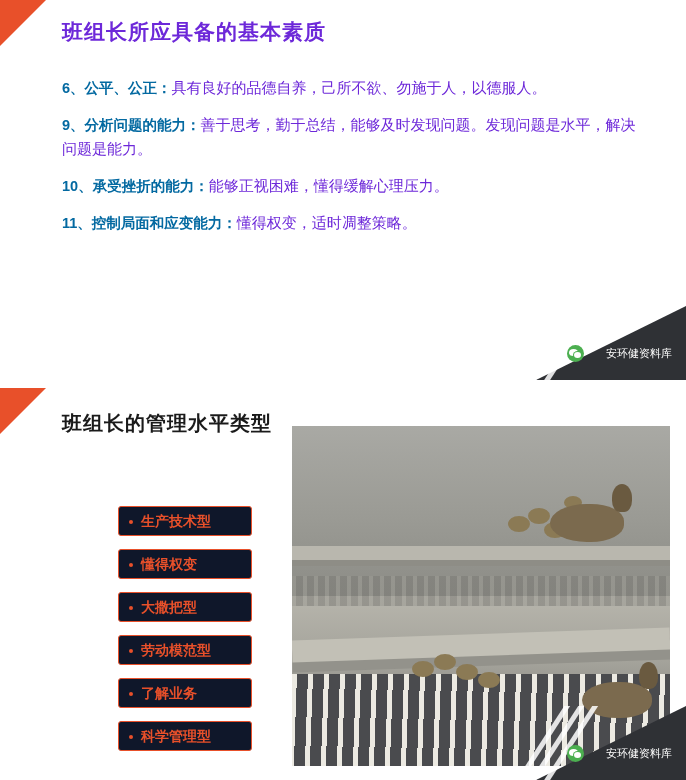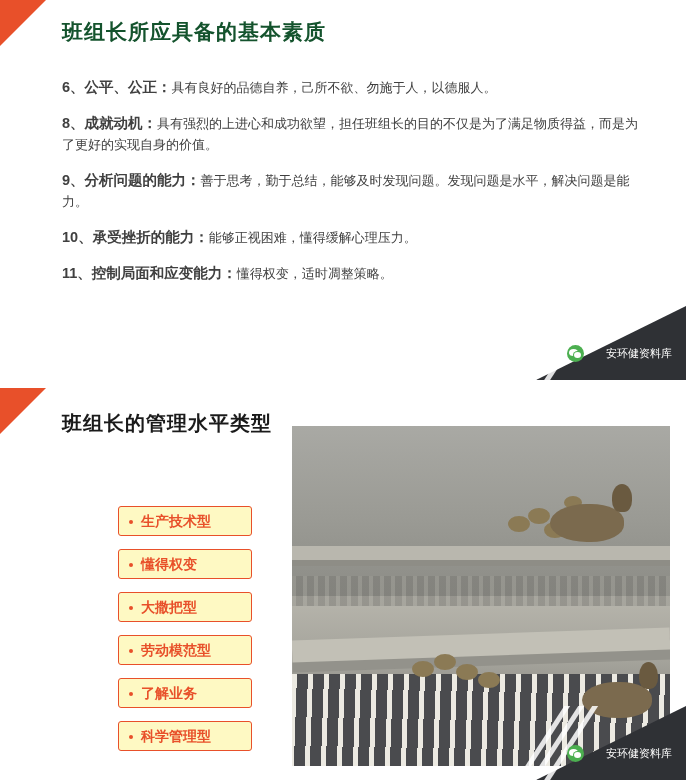--- a/index.html
+++ b/index.html
@@ -37,44 +37,44 @@
     height: 0;
     border-top: 46px solid #e8502a;
     border-right: 46px solid transparent;
   }
   .slide1 .title {
     position: absolute;
     left: 62px;
     top: 18px;
     font-size: 21px;
     font-weight: bold;
-    color: #14532d;
+    color: #6d28d9;
     letter-spacing: 1px;
     font-family: Liberation Serif, serif;
   }
   .rules {
     position: absolute;
     left: 62px;
     top: 76px;
     width: 578px;
   }
   .rule {
     margin-bottom: 13px;
     line-height: 1.55;
     font-size: 13.5px;
     color: #333333;
   }
   .rule .lead {
-    color: #404040;
+    color: #0369a1;
     font-weight: bold;
     font-size: 14.5px;
   }
   .rule .body {
-    color: #404040;
-    font-size: 13px;
+    color: #6d28d9;
+    font-size: 15px;
   }
 
   
   .ribbon1 {
     position: absolute;
     right: 0;
     bottom: 0;
     width: 200px;
     height: 74px;
     overflow: hidden;
@@ -163,21 +163,21 @@
   }
   .type-item {
     position: relative;
     border: 1.5px solid #e8502a;
     border-radius: 3px;
     color: #e8502a;
     font-size: 14px;
     font-weight: bold;
     padding: 6px 8px 6px 22px;
     margin-bottom: 13px;
-    background: #fef9c3;
+    background: #0f172a;
     box-sizing: border-box;
     height: 30px;
     line-height: 16px;
   }
   .type-item::before {
     content: "";
     position: absolute;
     left: 10px;
     top: 13px;
     width: 4px;
@@ -329,23 +329,20 @@
 
 <div class="page">
 
   <div class="slide1">
     <div class="corner-red"></div>
     <div class="title">班组长所应具备的基本素质</div>
 
     <div class="rules">
       <div class="rule">
         <span class="lead">6、公平、公正：</span><span class="body">具有良好的品德自养，己所不欲、勿施于人，以德服人。</span>
-      </div>
-      <div class="rule">
-        <span class="lead">8、成就动机：</span><span class="body">具有强烈的上进心和成功欲望，担任班组长的目的不仅是为了满足物质得益，而是为了更好的实现自身的价值。</span>
       </div>
       <div class="rule">
         <span class="lead">9、分析问题的能力：</span><span class="body">善于思考，勤于总结，能够及时发现问题。发现问题是水平，解决问题是能力。</span>
       </div>
       <div class="rule">
         <span class="lead">10、承受挫折的能力：</span><span class="body">能够正视困难，懂得缓解心理压力。</span>
       </div>
       <div class="rule">
         <span class="lead">11、控制局面和应变能力：</span><span class="body">懂得权变，适时凋整策略。</span>
       </div>

